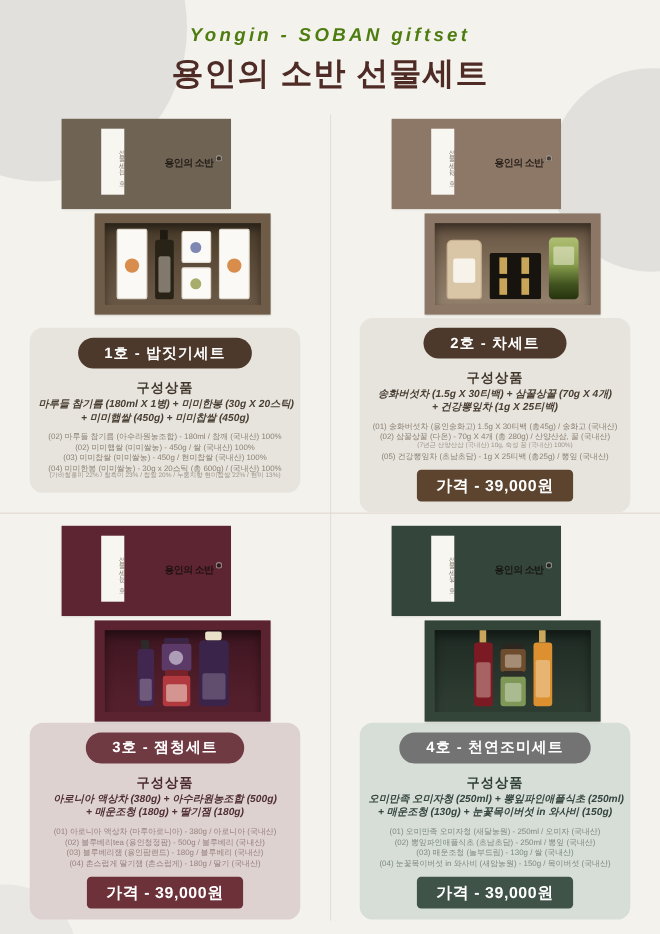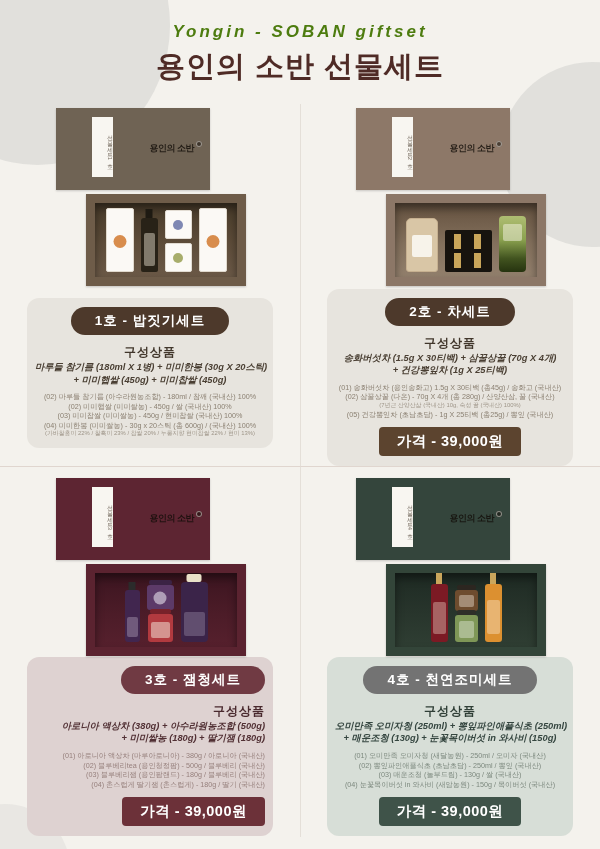--- a/index.html
+++ b/index.html
@@ -117,21 +117,21 @@
   .price { display:inline-block; margin-top:8px; border-radius:4px; color:#fff; font-weight:bold; font-size:14.5px; letter-spacing:.5px; padding:5px 18px; }
 
   
   .theme-brown .card { background:#e7e4de; }
   .theme-brown .badge { background:#4d392b; }
   .theme-brown .heading { color:#41362b; }
   .theme-brown .summary { color:#4a3f33; }
   .theme-brown .details { color:#8b8072; }
   .theme-brown .price { background:#5c442f; }
 
-  .theme-maroon .card { background:#ded2d1;text-align:right; }
+  .theme-maroon .card { background:#ded2d1; }
   .theme-maroon .badge { background:#703a43; }
   .theme-maroon .heading { color:#49292e; }
   .theme-maroon .summary { color:#513034; }
   .theme-maroon .details { color:#97807d; }
   .theme-maroon .price { background:#6c3139; }
 
   .theme-green .card { background:#d7ded7; }
   .theme-green .badge { background:#737373; }
   .theme-green .heading { color:#2f3e36; }
   .theme-green .summary { color:#354640; }
@@ -238,21 +238,21 @@
             </div>
             <div class="it it-blueberry-tea-bottle"></div>
           </div>
       </div>
     </div>
     <div class="card">
       <div class="badge">3호 - 잼청세트</div>
       <div class="heading">구성상품</div>
       <div class="summary">
         <div>아로니아 액상차 (380g) + 아수라원농조합 (500g)</div>
-        <div>+ 미미쌀농 (180g) + 딸기잼 (180g)</div>
+        <div>+ 매운조청 (180g) + 딸기잼 (180g)</div>
       </div>
       <div class="details">
           <div class="detail-line">(01) 아로니아 액상차 (마루아로니아) - 380g / 아로니아 (국내산)</div>
           <div class="detail-line">(02) 블루베리tea (용인청정팜) - 500g / 블루베리 (국내산)</div>
           <div class="detail-line">(03) 블루베리잼 (용인팜랜드) - 180g / 블루베리 (국내산)</div>
           <div class="detail-line">(04) 촌스럽게 딸기잼 (촌스럽게) - 180g / 딸기 (국내산)</div>
         </div>
       <div class="price">가격 - 39,000원</div>
     </div>
   </section>

